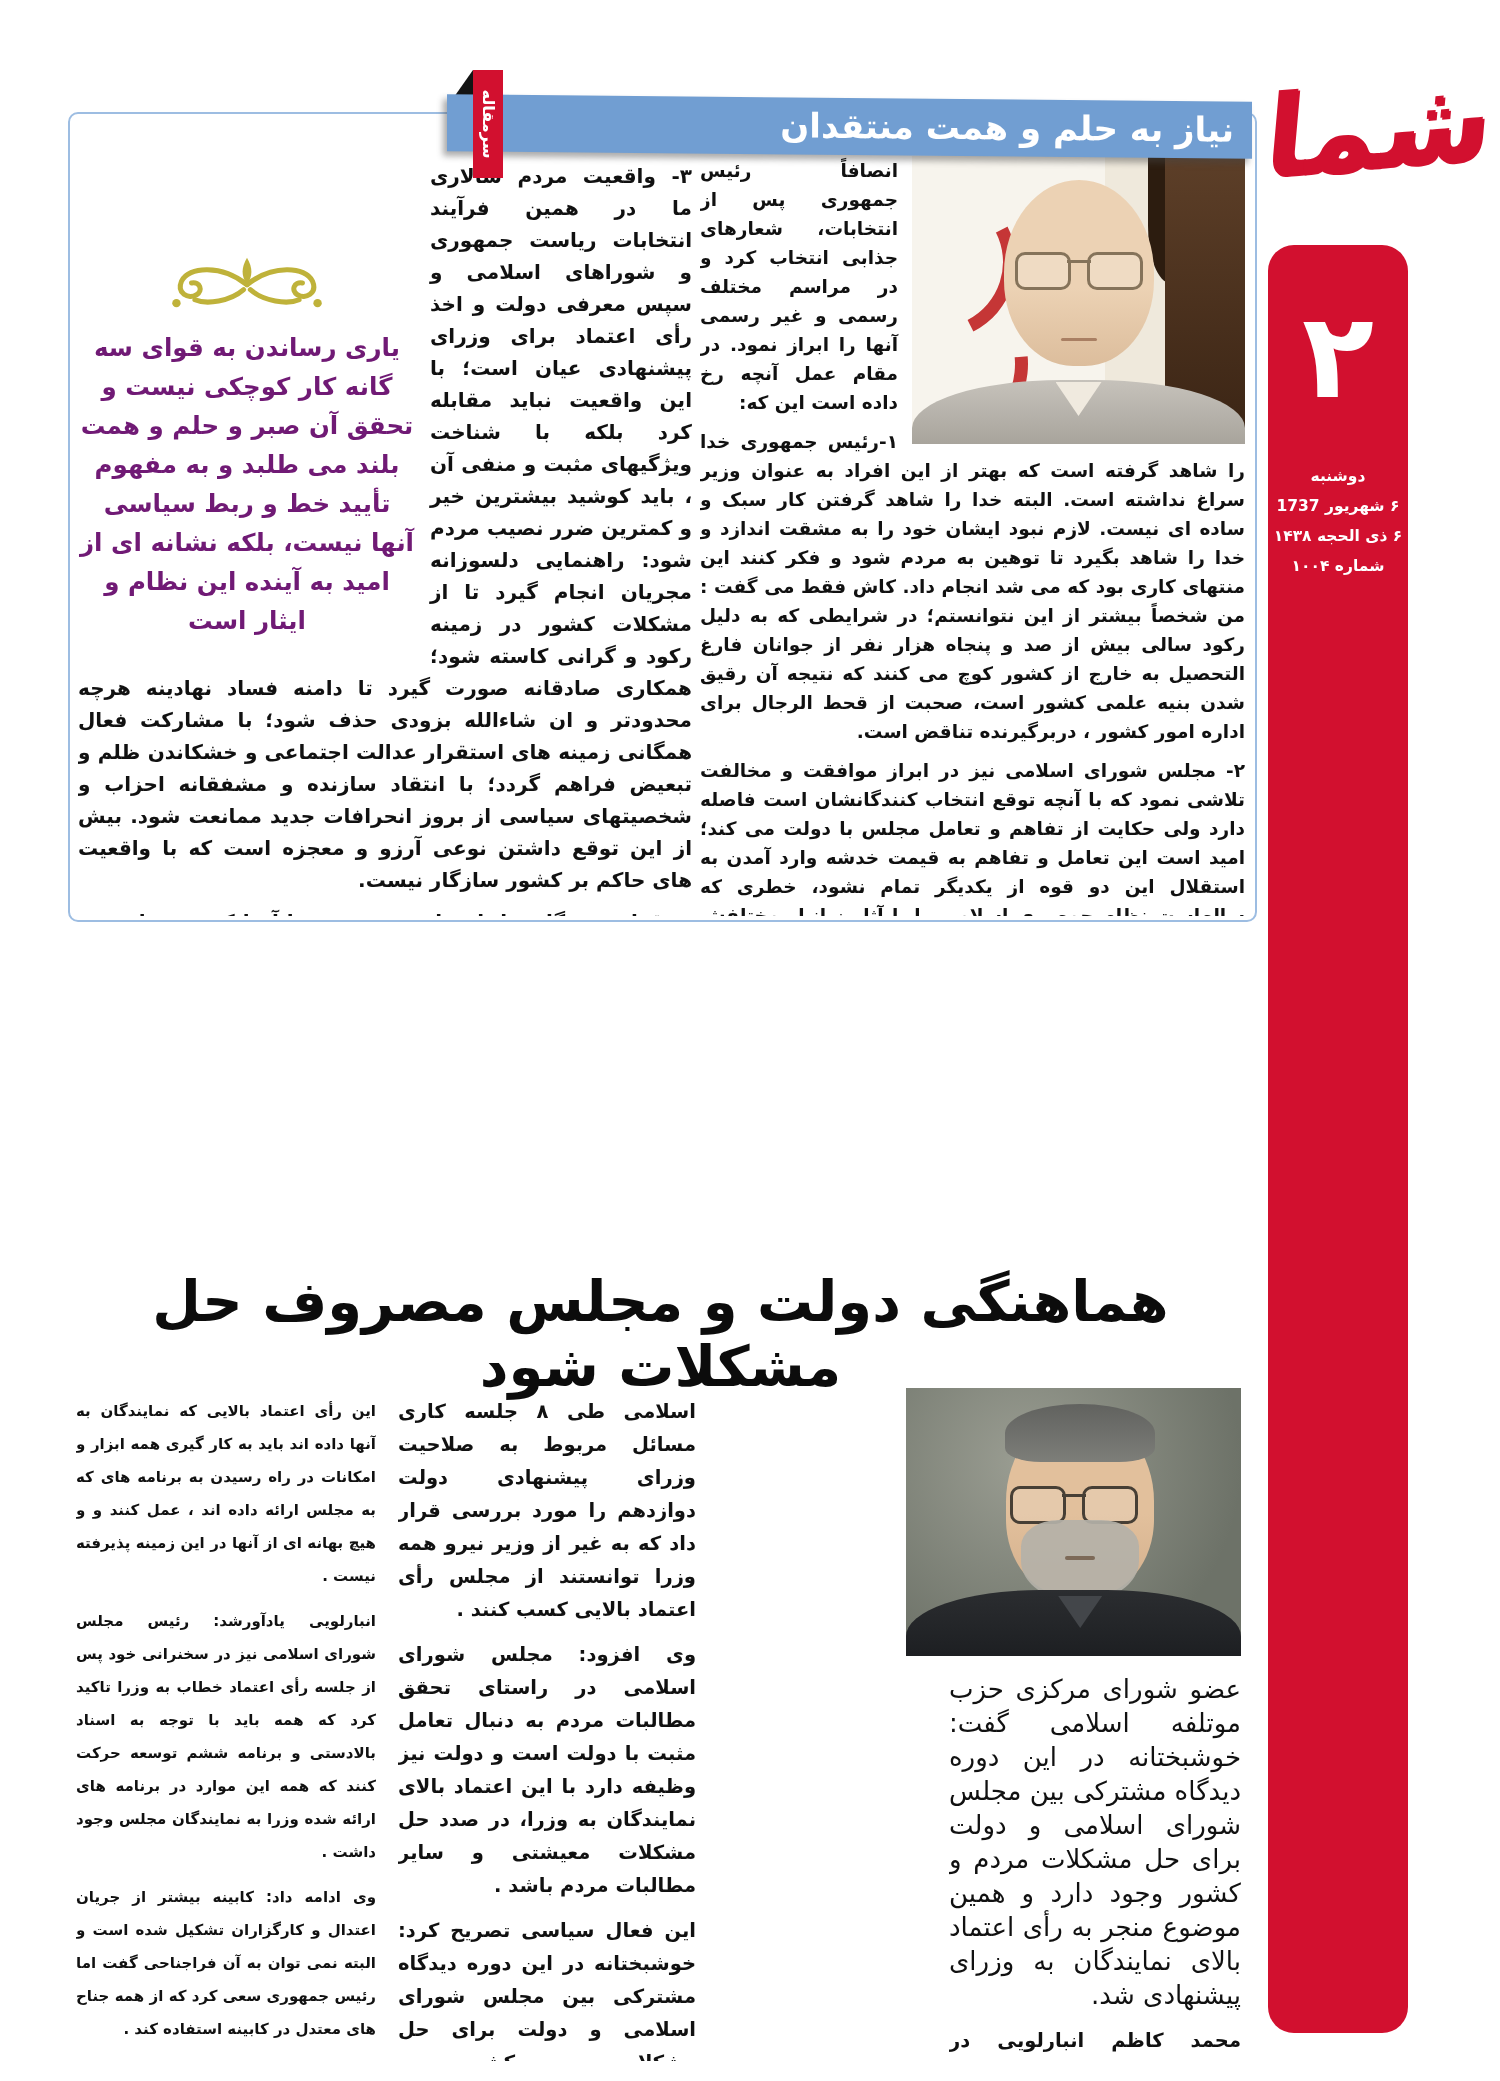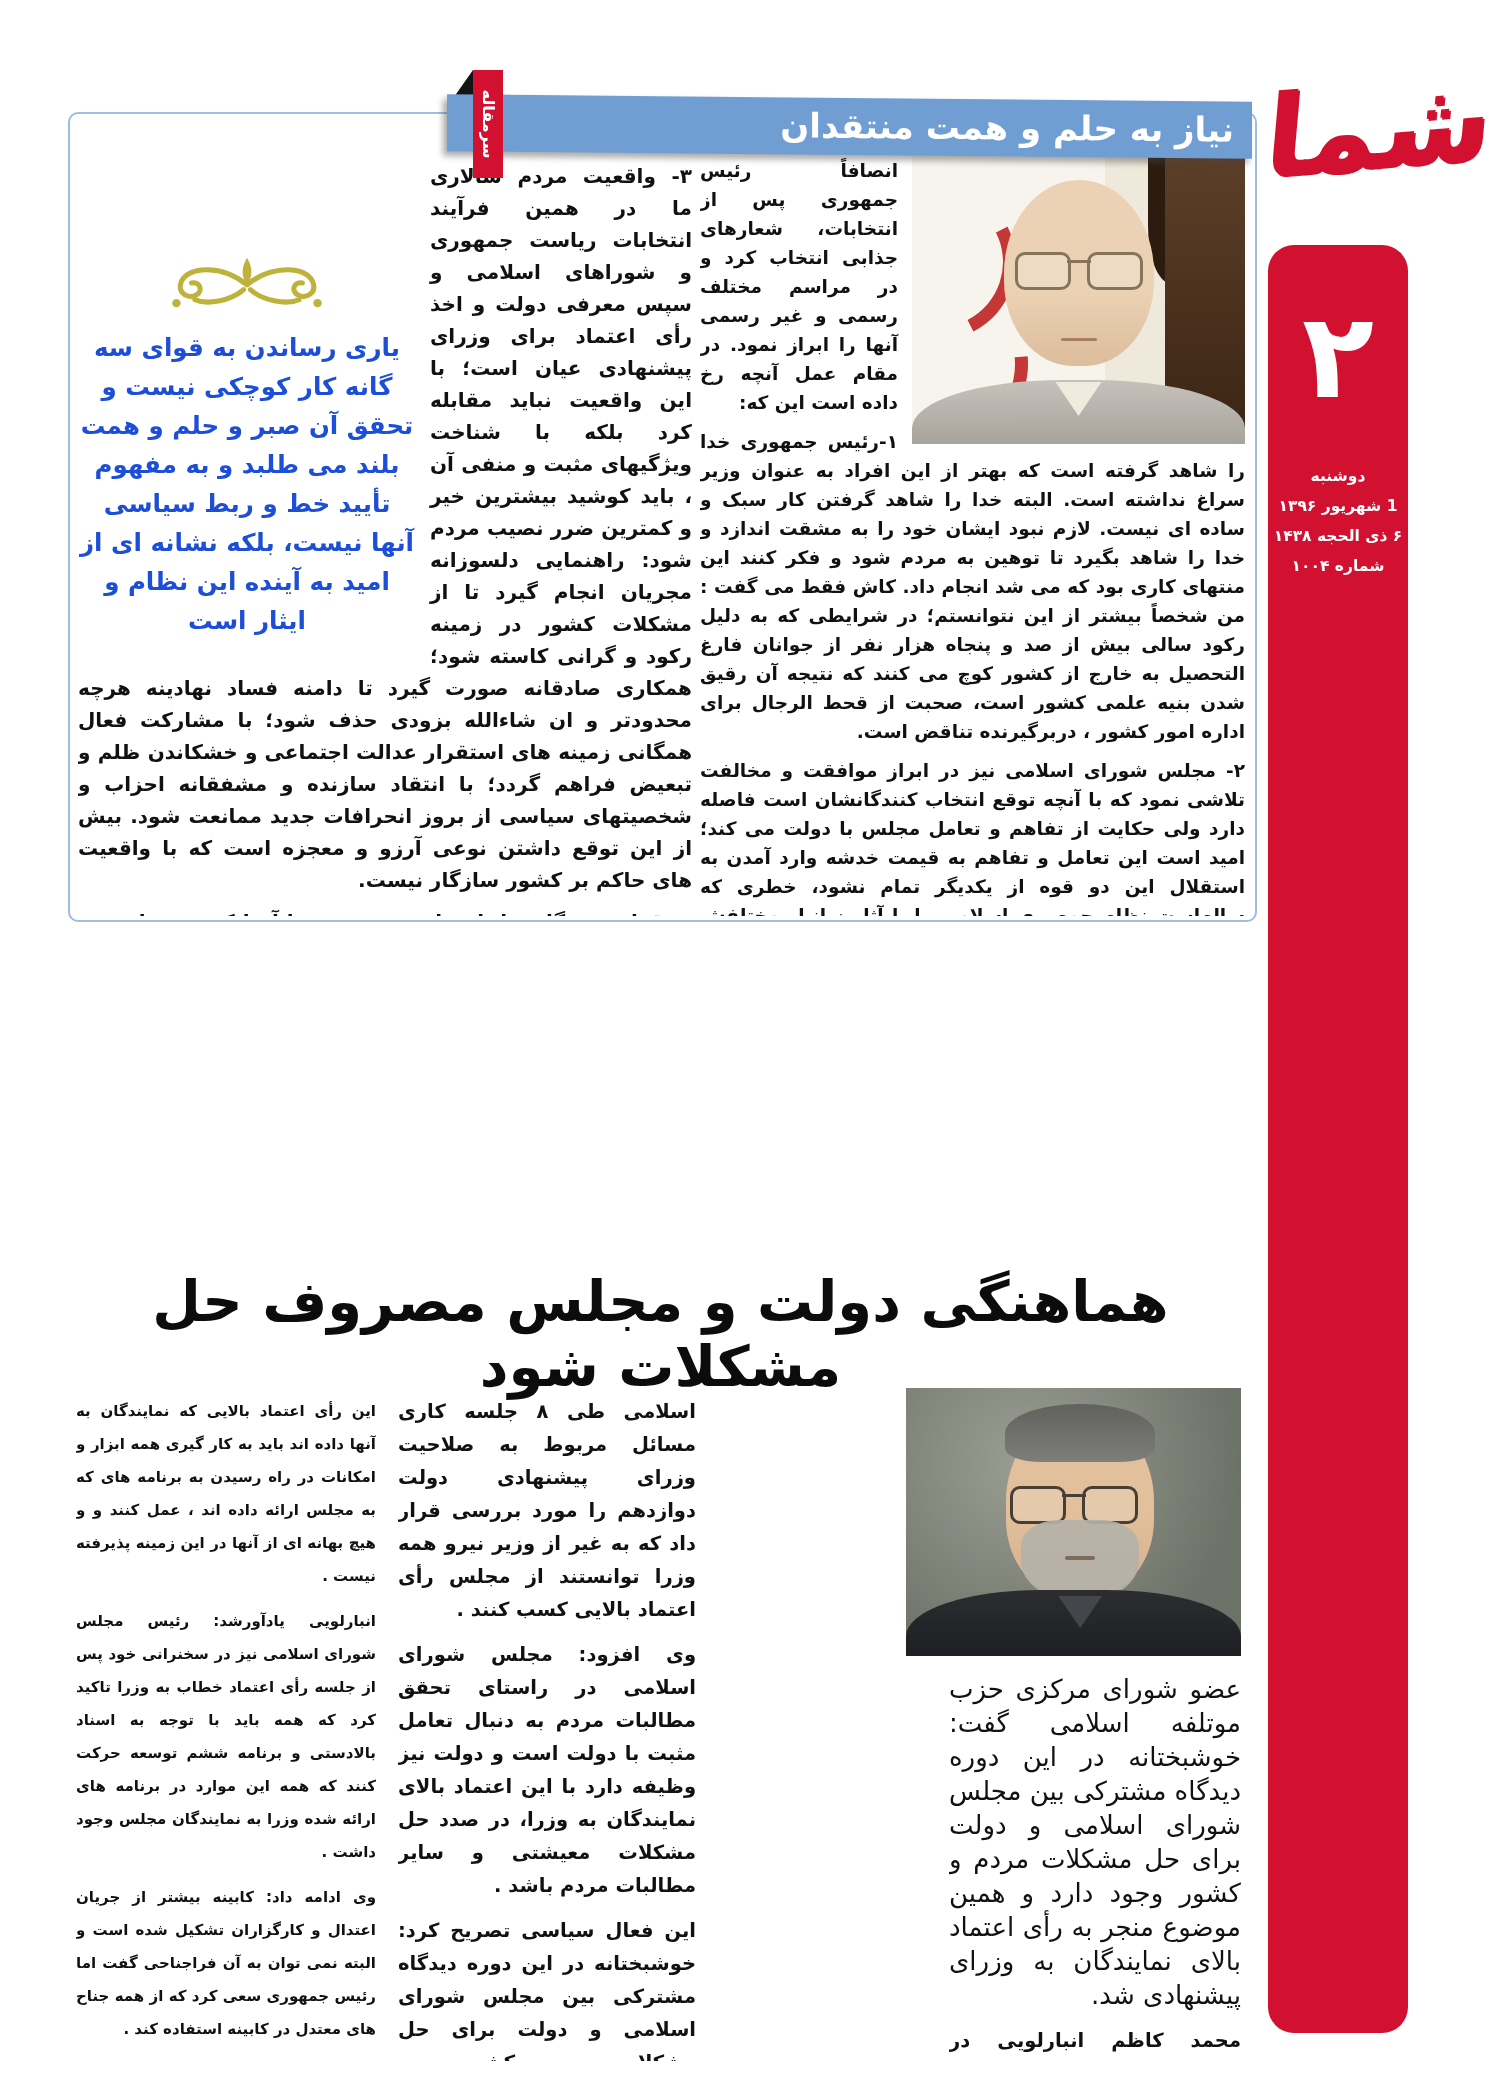--- a/index.html
+++ b/index.html
@@ -100,21 +100,21 @@
     width:36px;height:3px;background:#a97f63;border-radius:2px;}
   .p1-suit{position:absolute;left:0;bottom:0;width:100%;height:64px;
     background:linear-gradient(180deg,#c6c2bb,#a8a49c);
     border-radius:45% 45% 0 0 / 75% 75% 0 0;}
   .p1-collar{position:absolute;left:50%;bottom:28px;transform:translateX(-50%);
     width:46px;height:34px;background:#f0eadf;
     clip-path:polygon(0 0,100% 0,50% 100%);}
 
   
   .pullquote{float:left;width:338px;margin:96px 14px 6px 0;text-align:center;}
-  .pq-text{font-size:24.5px;line-height:39px;font-weight:bold;color:#1d4ed8;margin-top:4px;}
+  .pq-text{font-size:24.5px;line-height:39px;font-weight:bold;color:#701a75;margin-top:4px;}
 
   
   .article2{position:absolute;left:68px;top:1225px;width:1185px;height:840px;}
   .article2 p{margin:0 0 12px 0;text-align:justify;}
   .kicker{position:absolute;left:0;right:0;top:6px;text-align:center;
     font-size:26px;font-weight:bold;color:#a68f8d;}
   .headline{position:absolute;left:0;right:0;top:44px;text-align:center;
     font-size:56px;font-weight:bold;color:#0c0c0c;letter-spacing:-1px;}
 
   .a2-left{position:absolute;left:8px;top:170px;width:300px;height:666px;
@@ -150,21 +150,21 @@
 </style>
 </head>
 <body>
 
 <div class="masthead-logo">شما</div>
 
 <div class="side-bar">
   <div class="page-num">۲</div>
   <div class="side-dates">
     <div>دوشنبه</div>
-    <div>1 شهریور ۱۳۹۶</div>
+    <div>۶ شهریور 1737</div>
     <div>۶ ذی الحجه ۱۴۳۸</div>
     <div>شماره ۱۰۰۴</div>
   </div>
 </div>
 
 <div class="tab-fold"></div>
 <div class="section-tab">
   <div class="tab-text">سرمقاله</div>
 </div>
 <div class="title-banner">

